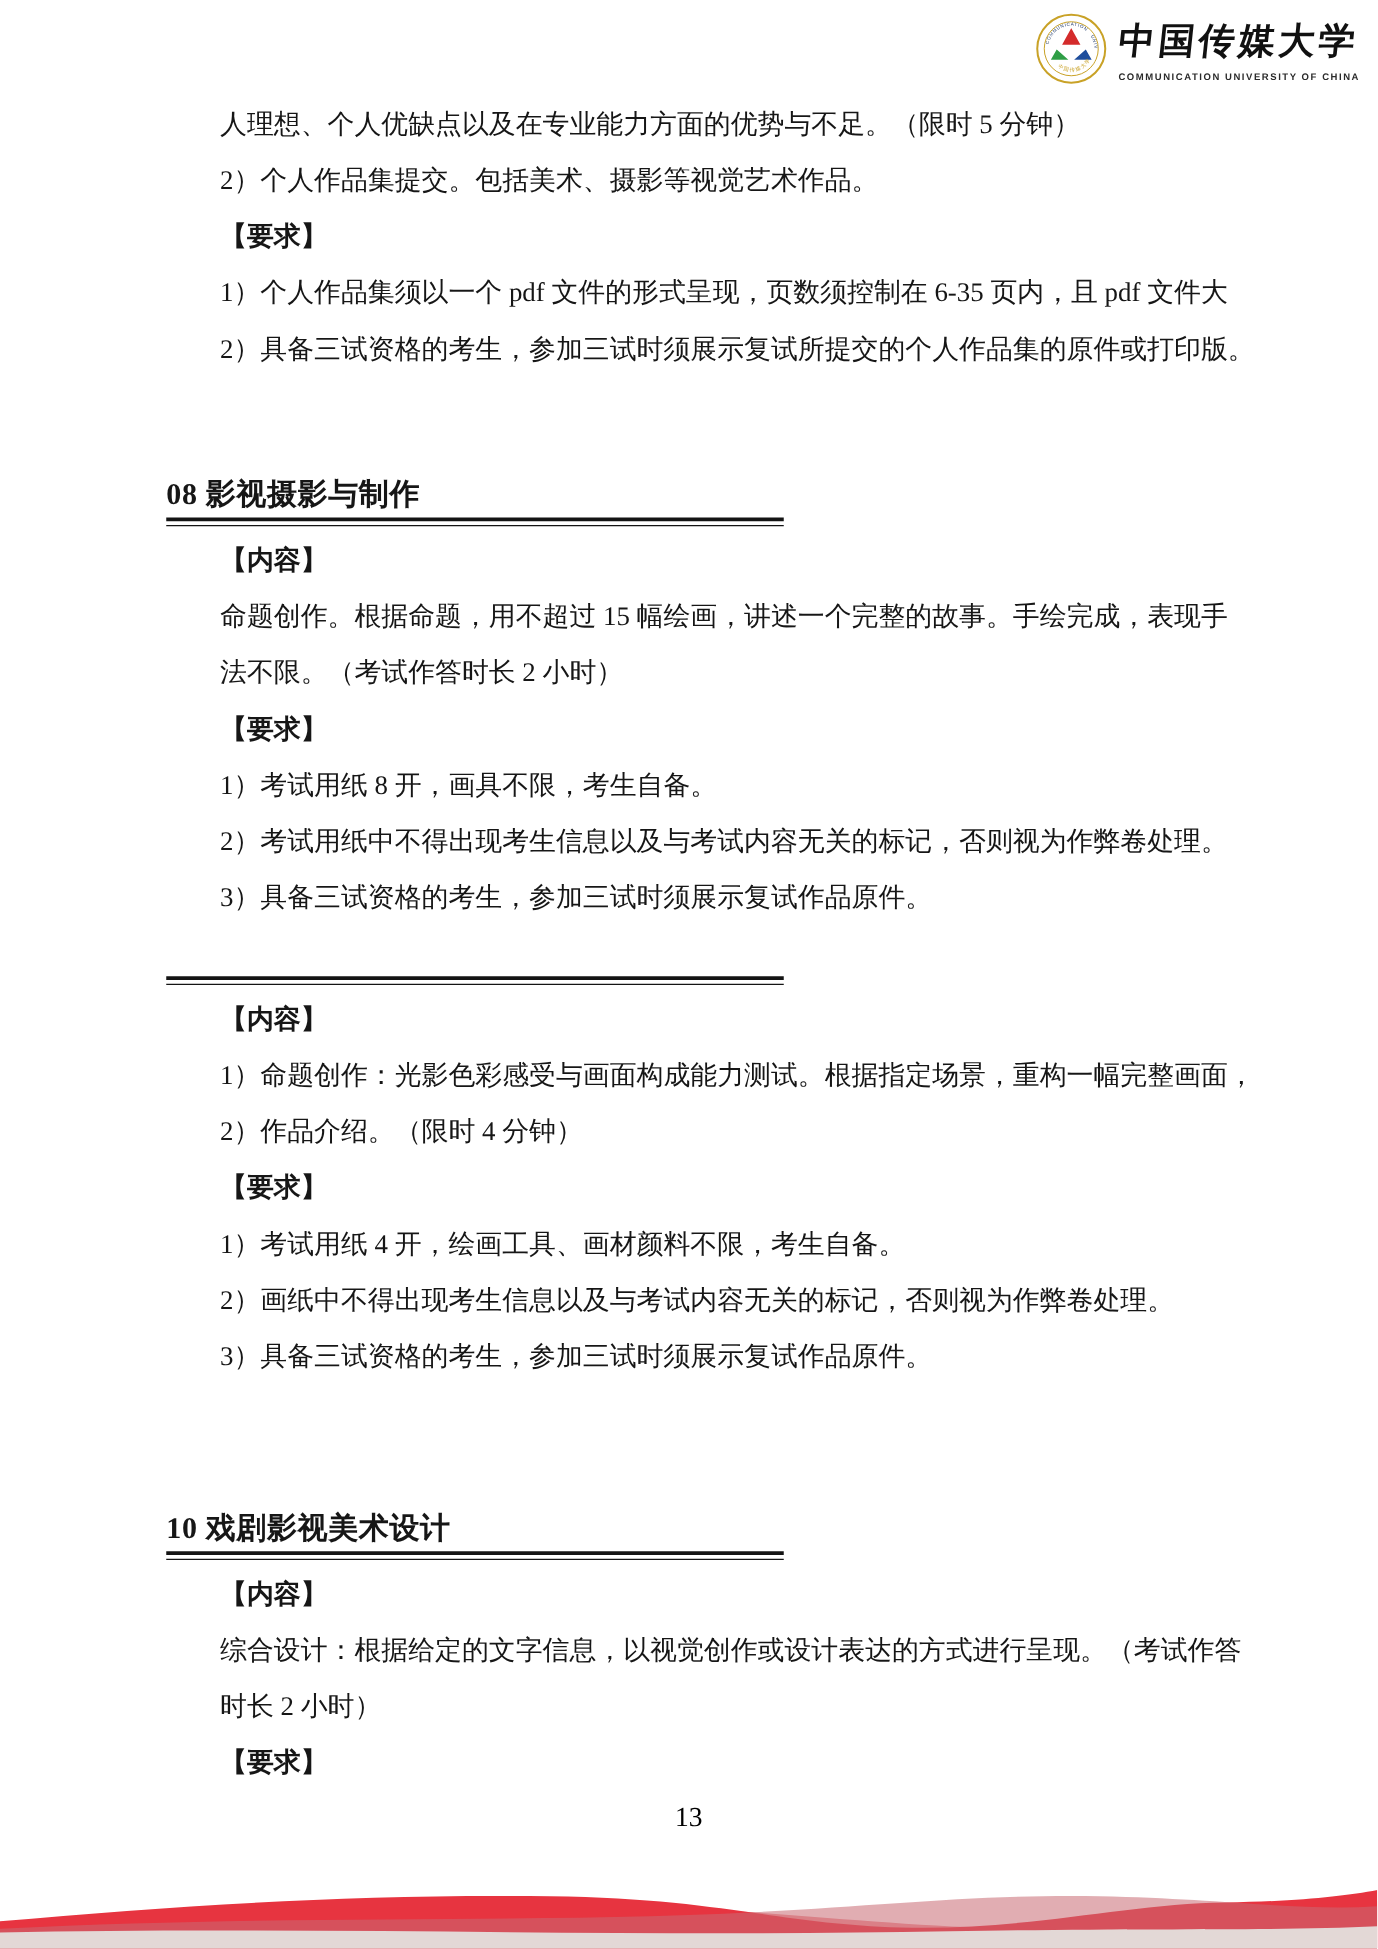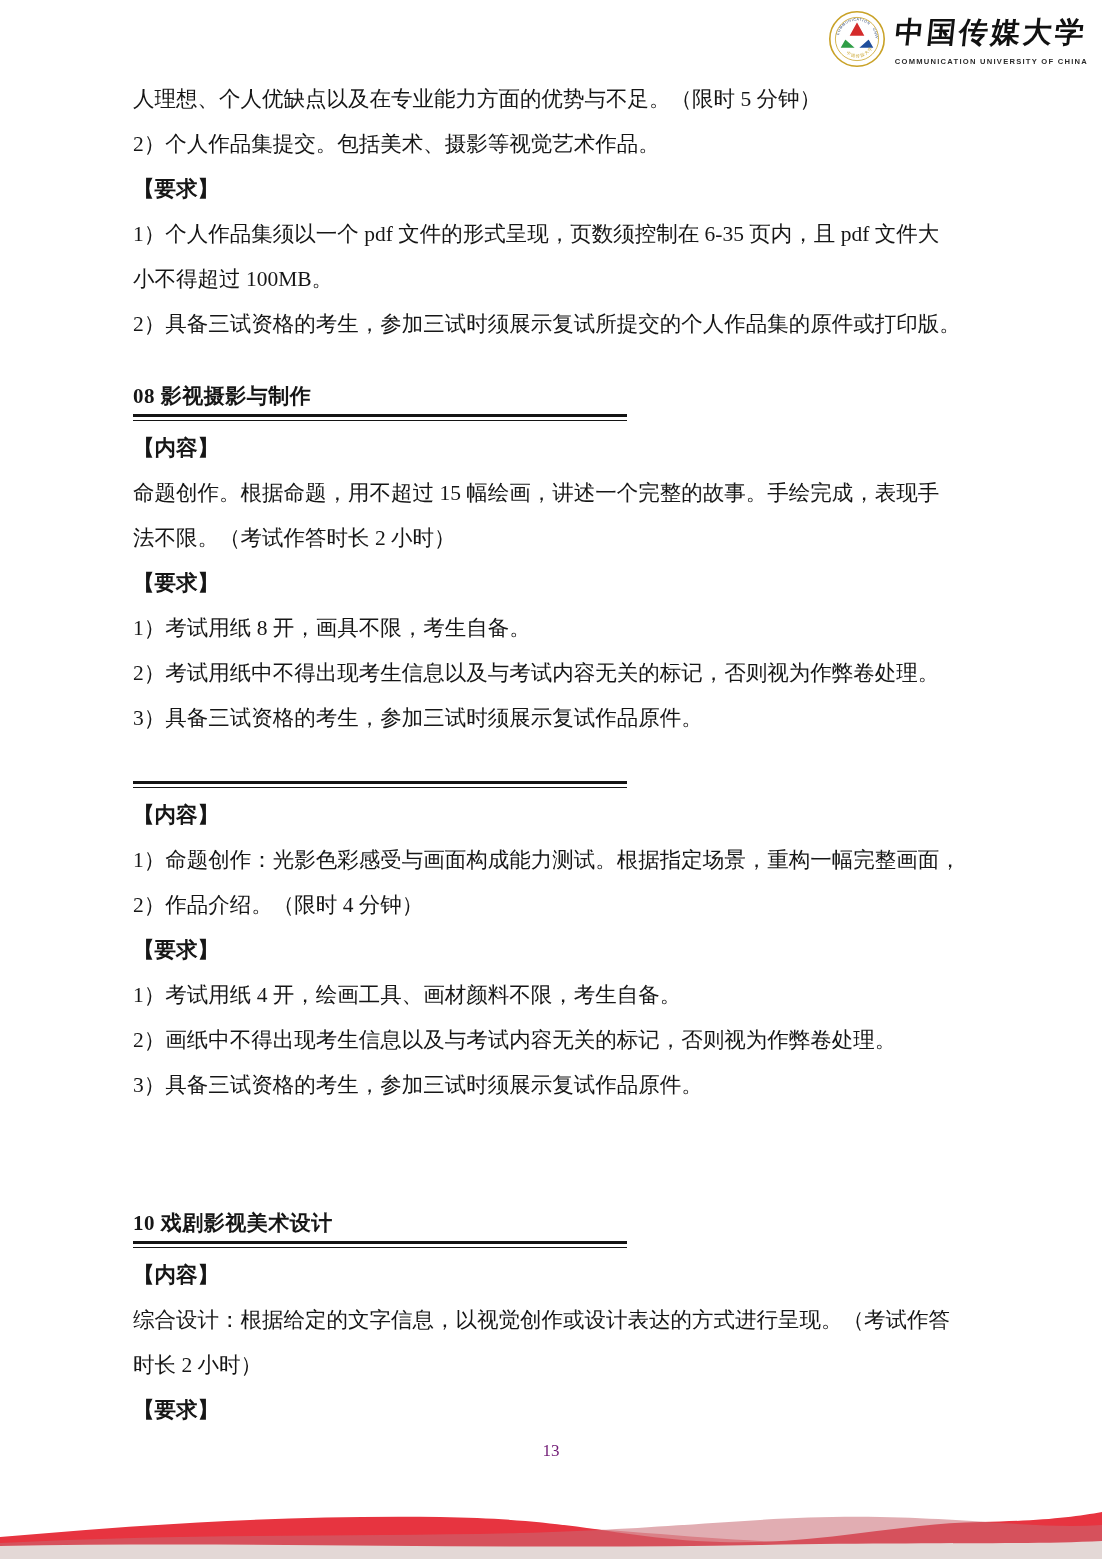--- a/index.html
+++ b/index.html
@@ -2,43 +2,43 @@
 <html><head>
 <meta charset="utf-8">
 <style>
   html,body { margin:0; padding:0; background:#ffffff; }
   .page {
     position:relative; width:1102px; height:1559px; background:#ffffff;
     overflow:hidden; color:#161616;
     font-family:"Liberation Serif","DejaVu Serif",serif;
   }
   .textblock { position:absolute; left:133px; width:870px; }
-  .tline { height:45px; line-height:45px; font-size:21.5px; white-space:nowrap; }
+  .tline { height:45px; line-height:45px; font-size:21.5px; white-space:nowrap;margin-left:43px; }
   .bold { font-weight:bold; }
-  .sec-heading { font-size:21px; font-weight:bold; line-height:27px; letter-spacing:0.5px; }
+  .sec-heading { font-size:24px; font-weight:bold; line-height:27px; letter-spacing:0.5px; }
   .rule {
     width:494px; height:3px;
     border-top:3px solid #141414; border-bottom:1px solid #141414;
     margin:4px 0 5px 0;
   }
   .logo {
     position:absolute; top:10px; right:14px; display:flex; align-items:center; gap:9px;
   }
   .logo-text { display:flex; flex-direction:column; align-items:flex-start; }
   .logo-zh {
     font-size:29px; font-weight:bold; letter-spacing:3px; color:#111;
     transform:skewX(-6deg); font-family:"Liberation Serif","DejaVu Serif",serif;
   }
   .logo-en {
     font-size:7.6px; font-weight:bold; letter-spacing:1.25px; color:#2b2b2b; margin-top:4px;
     font-family:"Liberation Sans","DejaVu Sans",sans-serif;
   }
   .pagenum {
     position:absolute; left:0; right:0; top:1441px; text-align:center;
-    font-size:17px; color:#701a75;
+    font-size:22px; color:#000000;
   }
   .wave { position:absolute; left:0; bottom:0; width:1102px; height:92px; }
 </style>
 </head>
 <body>
 
 <div class="page">
 
   <div class="logo">
     <svg width="58" height="58" viewBox="0 0 58 58">
@@ -63,21 +63,20 @@
       <div class="logo-zh">中国传媒大学</div>
       <div class="logo-en">COMMUNICATION UNIVERSITY OF CHINA</div>
     </div>
   </div>
 
   <div class="textblock" style="top:77px">
     <div class="tline">人理想、个人优缺点以及在专业能力方面的优势与不足。（限时 5 分钟）</div>
     <div class="tline">2）个人作品集提交。包括美术、摄影等视觉艺术作品。</div>
     <div class="tline bold">【要求】</div>
     <div class="tline">1）个人作品集须以一个 pdf 文件的形式呈现，页数须控制在 6-35 页内，且 pdf 文件大</div>
-    <div class="tline">小不得超过 100MB。</div>
     <div class="tline">2）具备三试资格的考生，参加三试时须展示复试所提交的个人作品集的原件或打印版。</div>
   </div>
 
   <div class="textblock" style="top:383px">
     <div class="sec-heading">08 影视摄影与制作</div>
     <div class="rule"></div>
     <div class="tline bold">【内容】</div>
     <div class="tline">命题创作。根据命题，用不超过 15 幅绘画，讲述一个完整的故事。手绘完成，表现手</div>
     <div class="tline">法不限。（考试作答时长 2 小时）</div>
     <div class="tline bold">【要求】</div>

